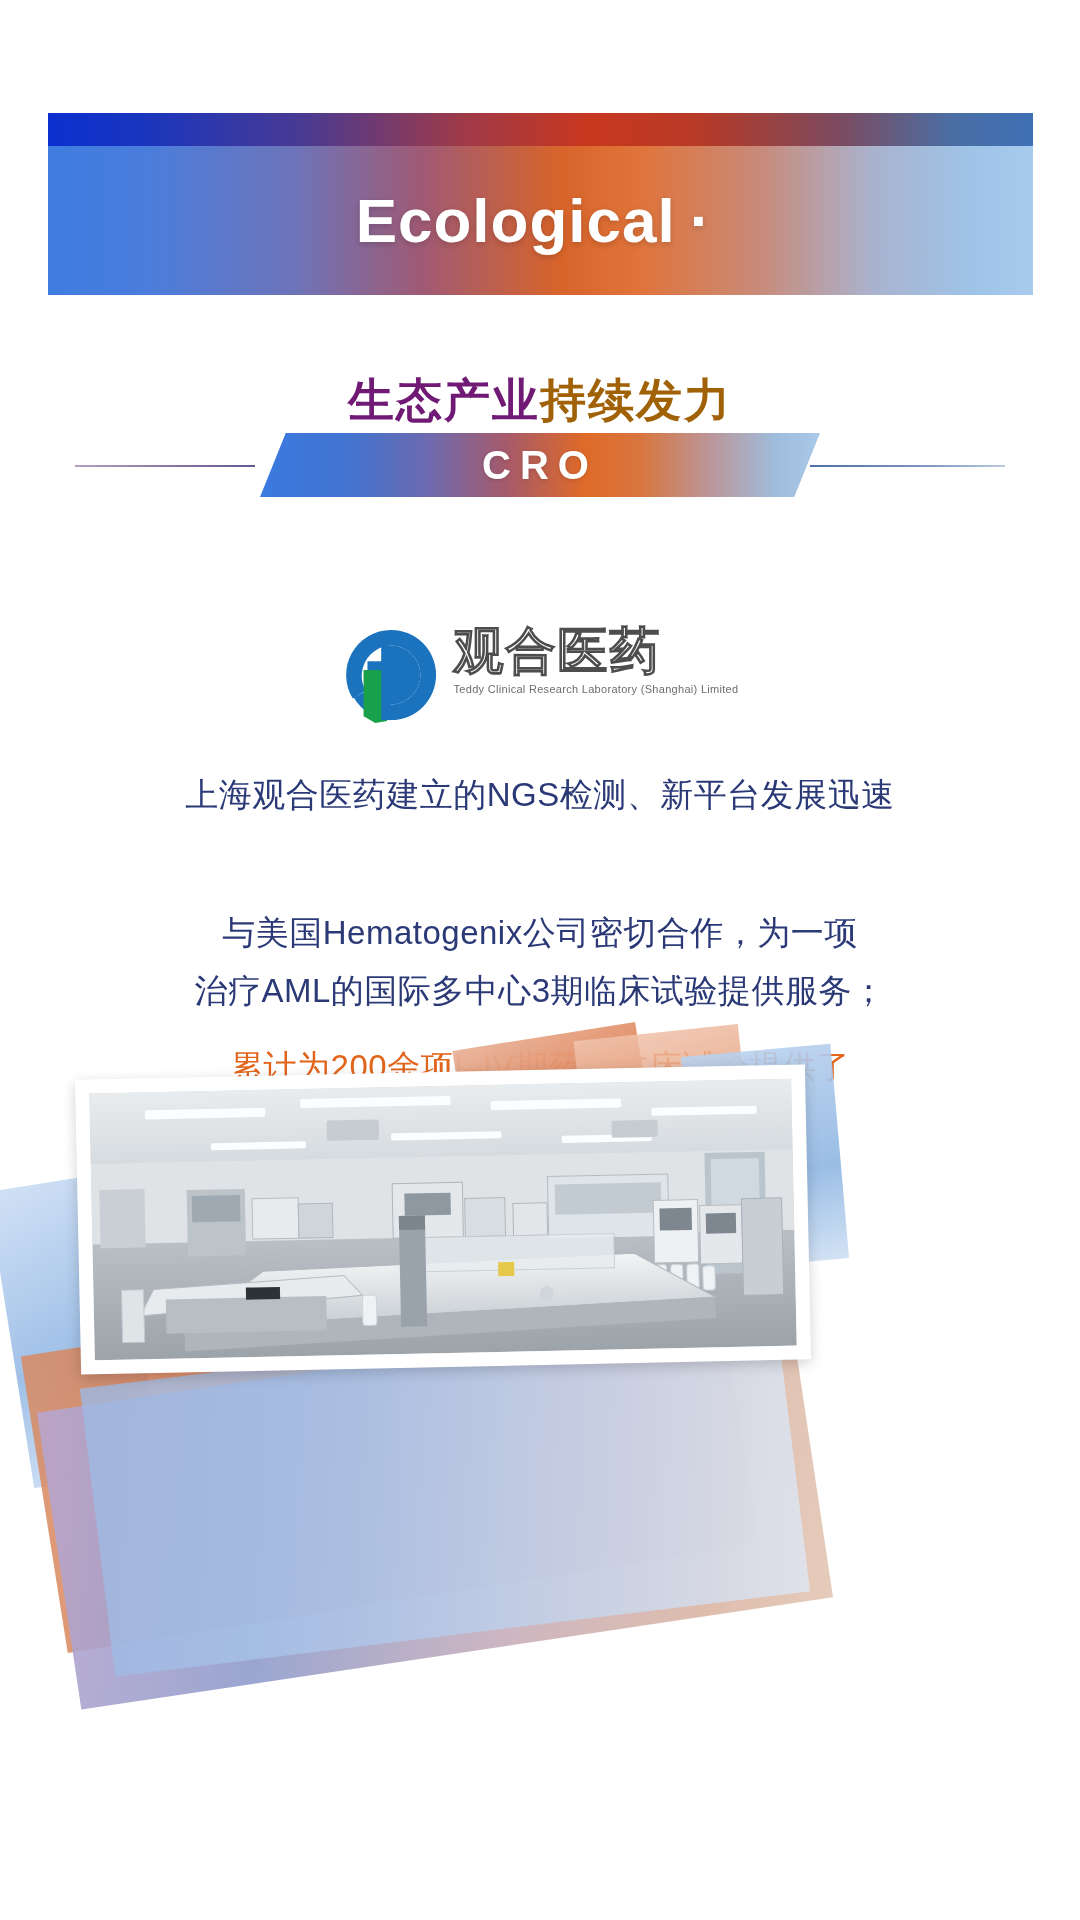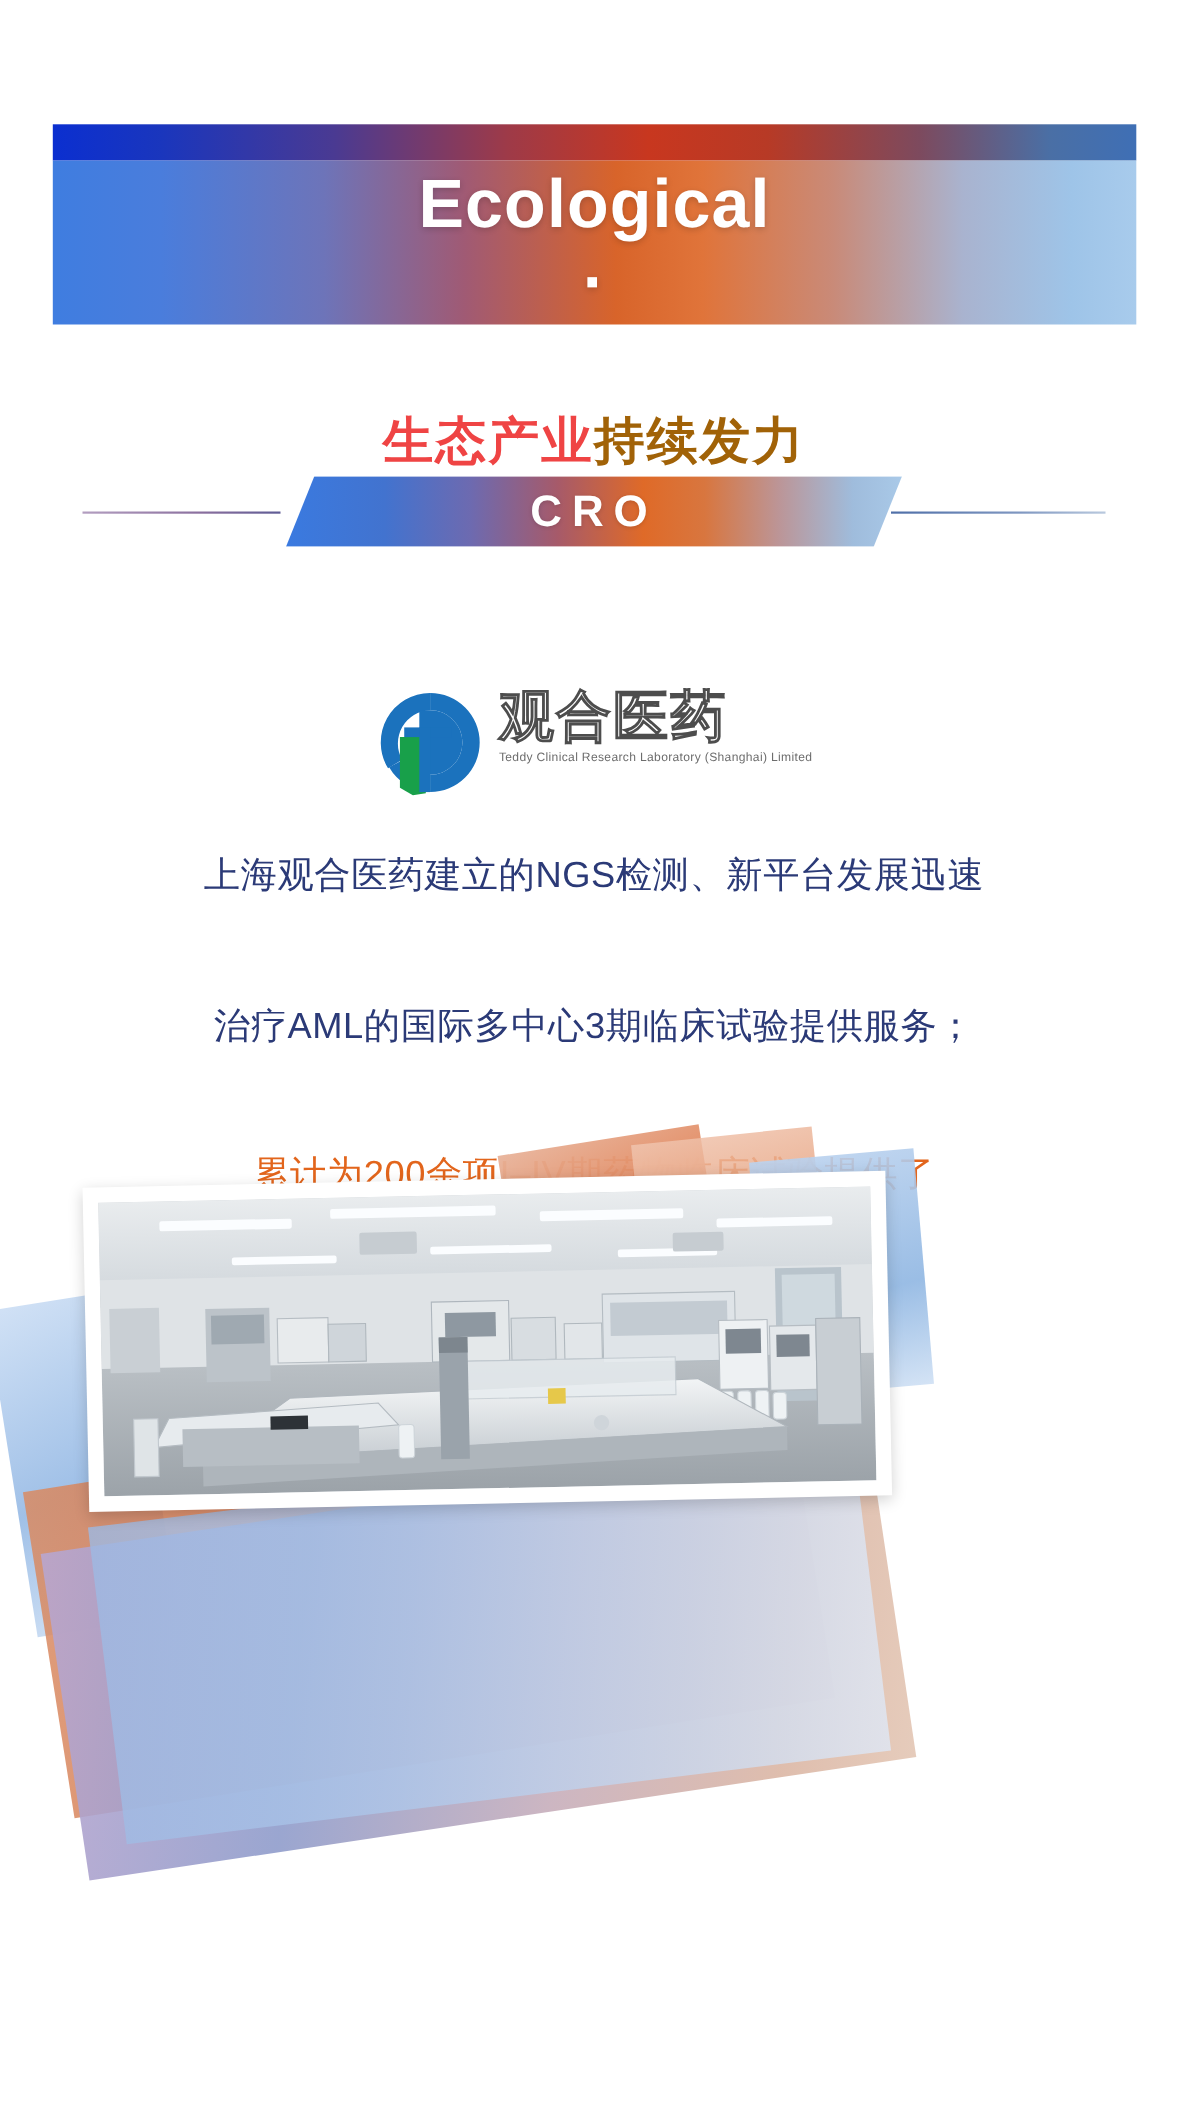--- a/index.html
+++ b/index.html
@@ -23,30 +23,29 @@
   .banner-body{
     position:absolute;left:0;top:33px;width:100%;height:149px;
     background:linear-gradient(90deg,#3f7de0 0%,#4a7ddc 10%,#6d74b9 25%,#a05a74 38%,#d8642a 52%,#e0743a 60%,#c98a78 72%,#a9b3cf 84%,#9ec4e8 94%,#a8cbec 100%);
   }
   .banner-title{
     position:absolute;left:0;top:33px;width:100%;height:149px;
     display:flex;align-items:center;justify-content:center;
     color:#ffffff;font-size:62px;font-weight:bold;letter-spacing:1px;
     text-shadow:0 2px 6px rgba(0,0,0,.18);
     white-space:nowrap;
-    flex-direction:column;
   }
   .banner-title .cn{letter-spacing:10px;margin-left:6px;}
 
   
   .subtitle{
     position:absolute;left:0;top:370px;width:1080px;text-align:center;
     font-size:46px;font-weight:bold;letter-spacing:2px;white-space:nowrap;
   }
-  .subtitle .blue{color:#ef4444;}
+  .subtitle .blue{color:#701a75;}
   .subtitle .orange{color:#a16207;}
 
   
   .cro-wrap{position:absolute;left:0;top:415px;width:1080px;height:100px;}
   .cro-line{
     position:absolute;top:50px;height:2px;
   }
   .cro-line.left{left:75px;width:180px;background:linear-gradient(90deg,#b39ec0 0%,#8a6f9e 60%,#5f5c95 100%);}
   .cro-line.right{right:75px;width:195px;background:linear-gradient(90deg,#4f6fa8 0%,#7f97c1 60%,#b9c9de 100%);}
   .cro-ribbon{
@@ -180,20 +179,21 @@
     <div class="logo-text-block">
       <div class="logo-cn">观合医药</div>
       <div class="logo-en">Teddy Clinical Research Laboratory (Shanghai) Limited</div>
     </div>
   </div>
 
   <div class="para p-navy p1">
       <div><span>上海观合医药建立的</span><b>NGS</b><span>检测、新平台发展迅速</span></div>
     </div>
   <div class="para p-navy p2">
+      <div><span>与美国</span><b>Hematogenix</b><span>公司密切合作，为一项</span></div>
       <div><span>治疗</span><b>AML</b><span>的国际多中心</span><b>3</b><span>期临床试验提供服务；</span></div>
     </div>
   <div class="para p-orange p3">
       <div><span>累计为</span><b>200</b><span>余项</span><b>I–IV</b><span>期药物临床试验提供了</span></div>
       <div><span>严格而复杂的实验室解决方案。</span></div>
     </div>
 
   <div class="photo-zone">
     <div class="card c-orange"></div>
     <div class="card c-orange2"></div>

